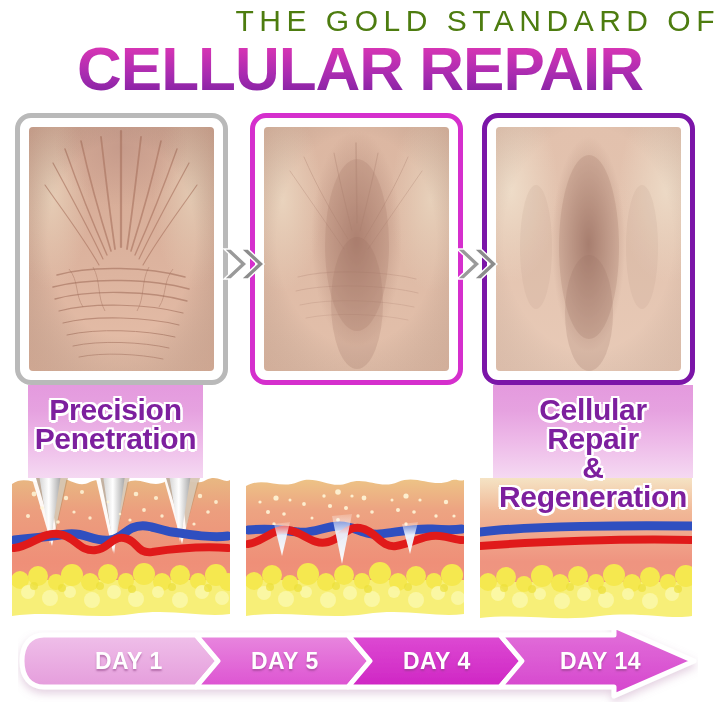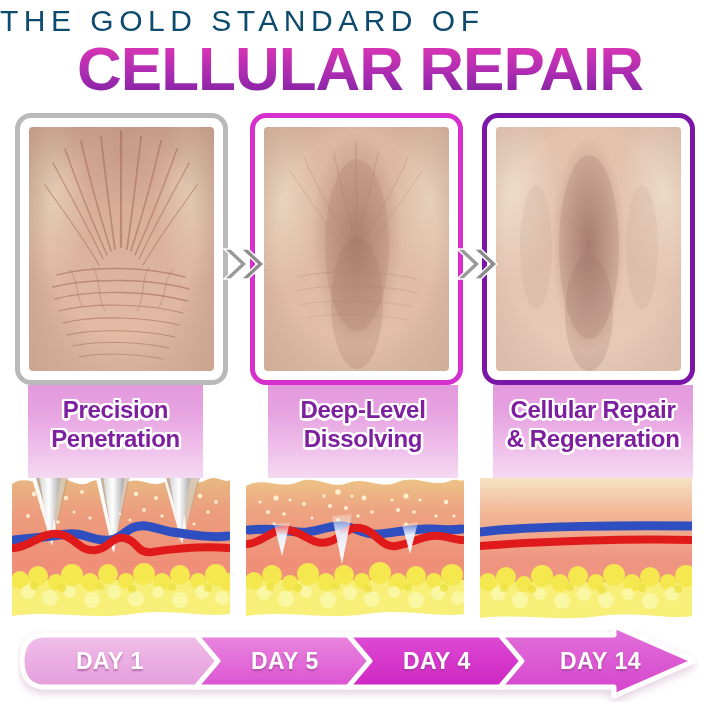--- a/index.html
+++ b/index.html
@@ -8,24 +8,24 @@
     background:#ffffff;
     font-family:"Liberation Sans", sans-serif;
     position:relative;
   }
   #stage{position:relative;width:720px;height:720px;overflow:hidden;background:#fff;}
 
   
   .header{position:absolute;left:0;top:0;width:720px;height:105px;}
   .subtitle{
     position:absolute;left:0;top:4px;width:720px;
-    text-align:left;
+    text-align:right;
     font-size:30px;font-weight:500;
     letter-spacing:5.5px;
-    color:#0c4a6e;
+    color:#4d7c0f;
     font-family:"Liberation Sans", sans-serif;
     white-space:nowrap;
   }
   .maintitle{
     position:absolute;left:0;top:38px;width:720px;
     text-align:center;
     font-size:62px;font-weight:bold;
     letter-spacing:-1px;
     line-height:62px;
     white-space:nowrap;
@@ -87,21 +87,21 @@
     z-index:6;
     background:linear-gradient(180deg,#e49ade 0%,#e6a2e0 28%,#eebbe9 62%,#f5d9f2 100%);
     display:flex;align-items:flex-start;justify-content:center;
     padding-top:10px;box-sizing:border-box;
   }
   #label1{left:28px;width:175px;}
   #label2{left:268px;width:190px;}
   #label3{left:493px;width:200px;}
   .labeltext{
     text-align:center;
-    font-size:24px;font-weight:bold;line-height:29px;
+    font-size:30px;font-weight:bold;line-height:29px;
     color:#7d1f9e;
     letter-spacing:-.3px;
     text-shadow:
       -2px -2px 0 #fff, 2px -2px 0 #fff, -2px 2px 0 #fff, 2px 2px 0 #fff,
       -2.5px 0 0 #fff, 2.5px 0 0 #fff, 0 -2.5px 0 #fff, 0 2.5px 0 #fff;
     white-space:pre-line;
     font-family:"Liberation Sans", sans-serif;
   }
 
   
@@ -113,21 +113,21 @@
   
   .timeline{position:absolute;left:18px;top:630px;width:680px;height:72px;z-index:9;}
   .daylabel{
     position:absolute;top:648px;z-index:11;
     font-size:23px;font-weight:bold;color:#ffffff;
     letter-spacing:.5px;
     text-shadow:0 2px 2px rgba(140,60,130,.55);
     font-family:"Liberation Sans", sans-serif;
     white-space:nowrap;
   }
-  #day1{left:76px;}
+  #day1{left:95px;}
   #day2{left:251px;}
   #day3{left:403px;}
   #day4{left:560px;}
 </style>
 </head>
 <body>
 
 <div id="stage">
 
   <div class="header">
@@ -247,24 +247,20 @@
           </defs>
         </svg>
       </div>
     </div>
   </div>
 
   <div class="labelbox" id="label1">
     <div class="labeltext">Precision
 Penetration</div>
   </div>
-  <div class="labelbox" id="label2">
-    <div class="labeltext">Deep-Level
-Dissolving</div>
-  </div>
   <div class="labelbox" id="label3">
     <div class="labeltext">Cellular Repair
 &amp; Regeneration</div>
   </div>
 
   <div class="skinpanel" id="skin1">
     <svg width="218" height="162" viewBox="0 0 218 162">
       <defs>
         <linearGradient id="derm1" x1="0" y1="0" x2="0" y2="1">
           <stop offset="0" stop-color="#e8b882"></stop>

